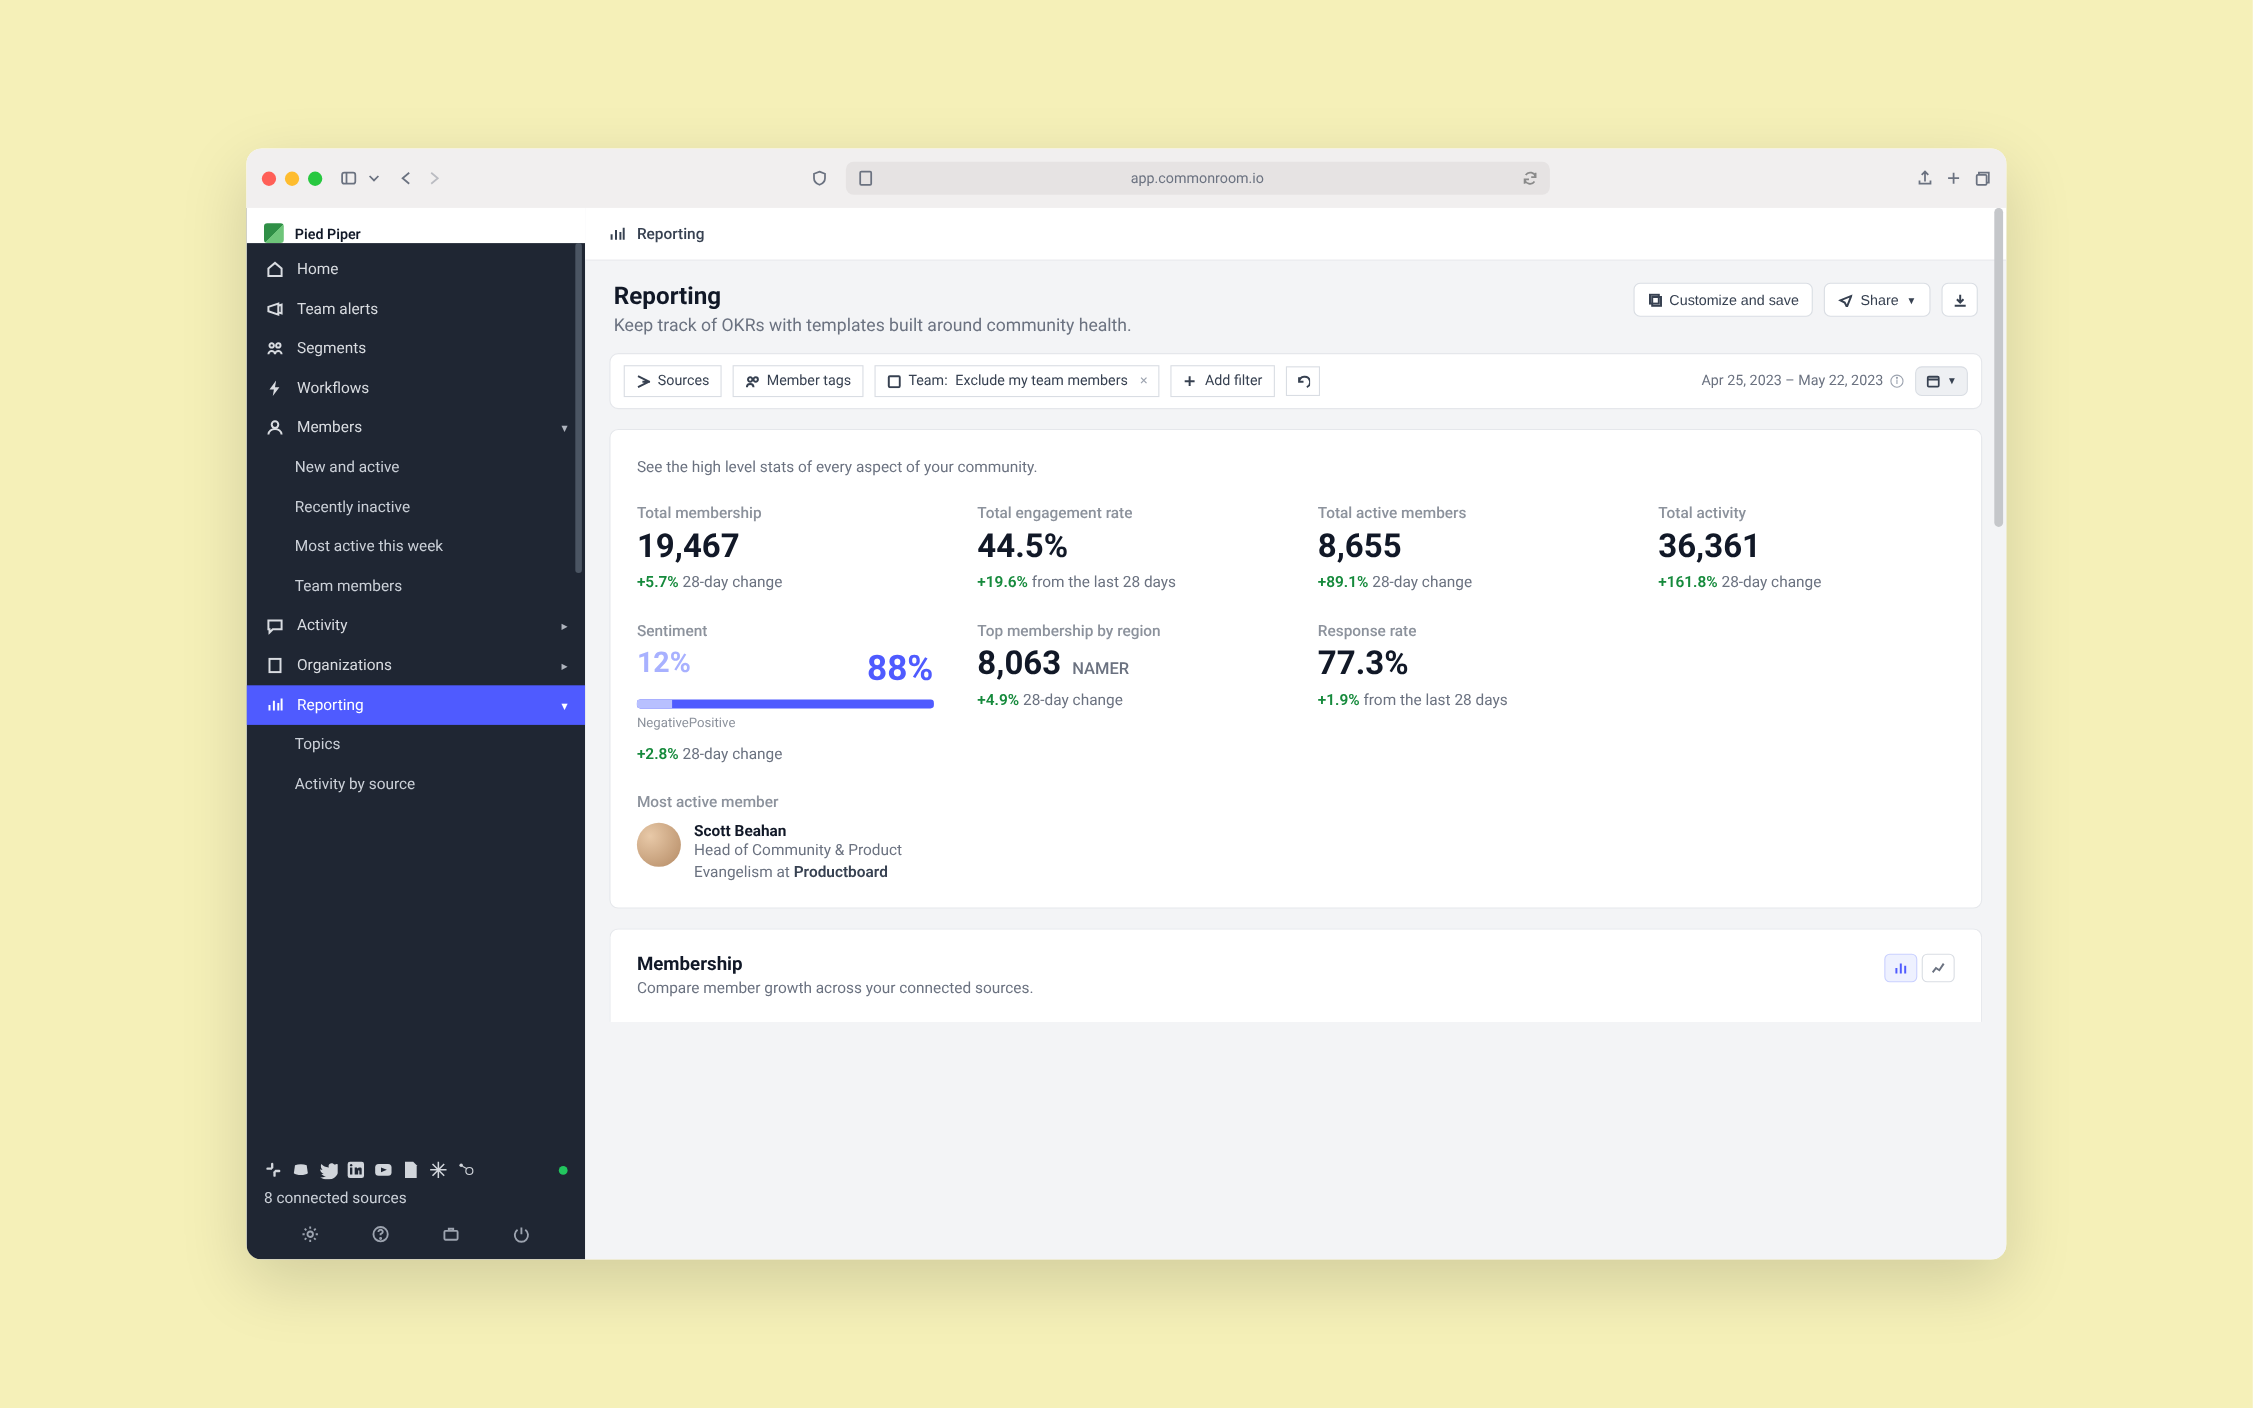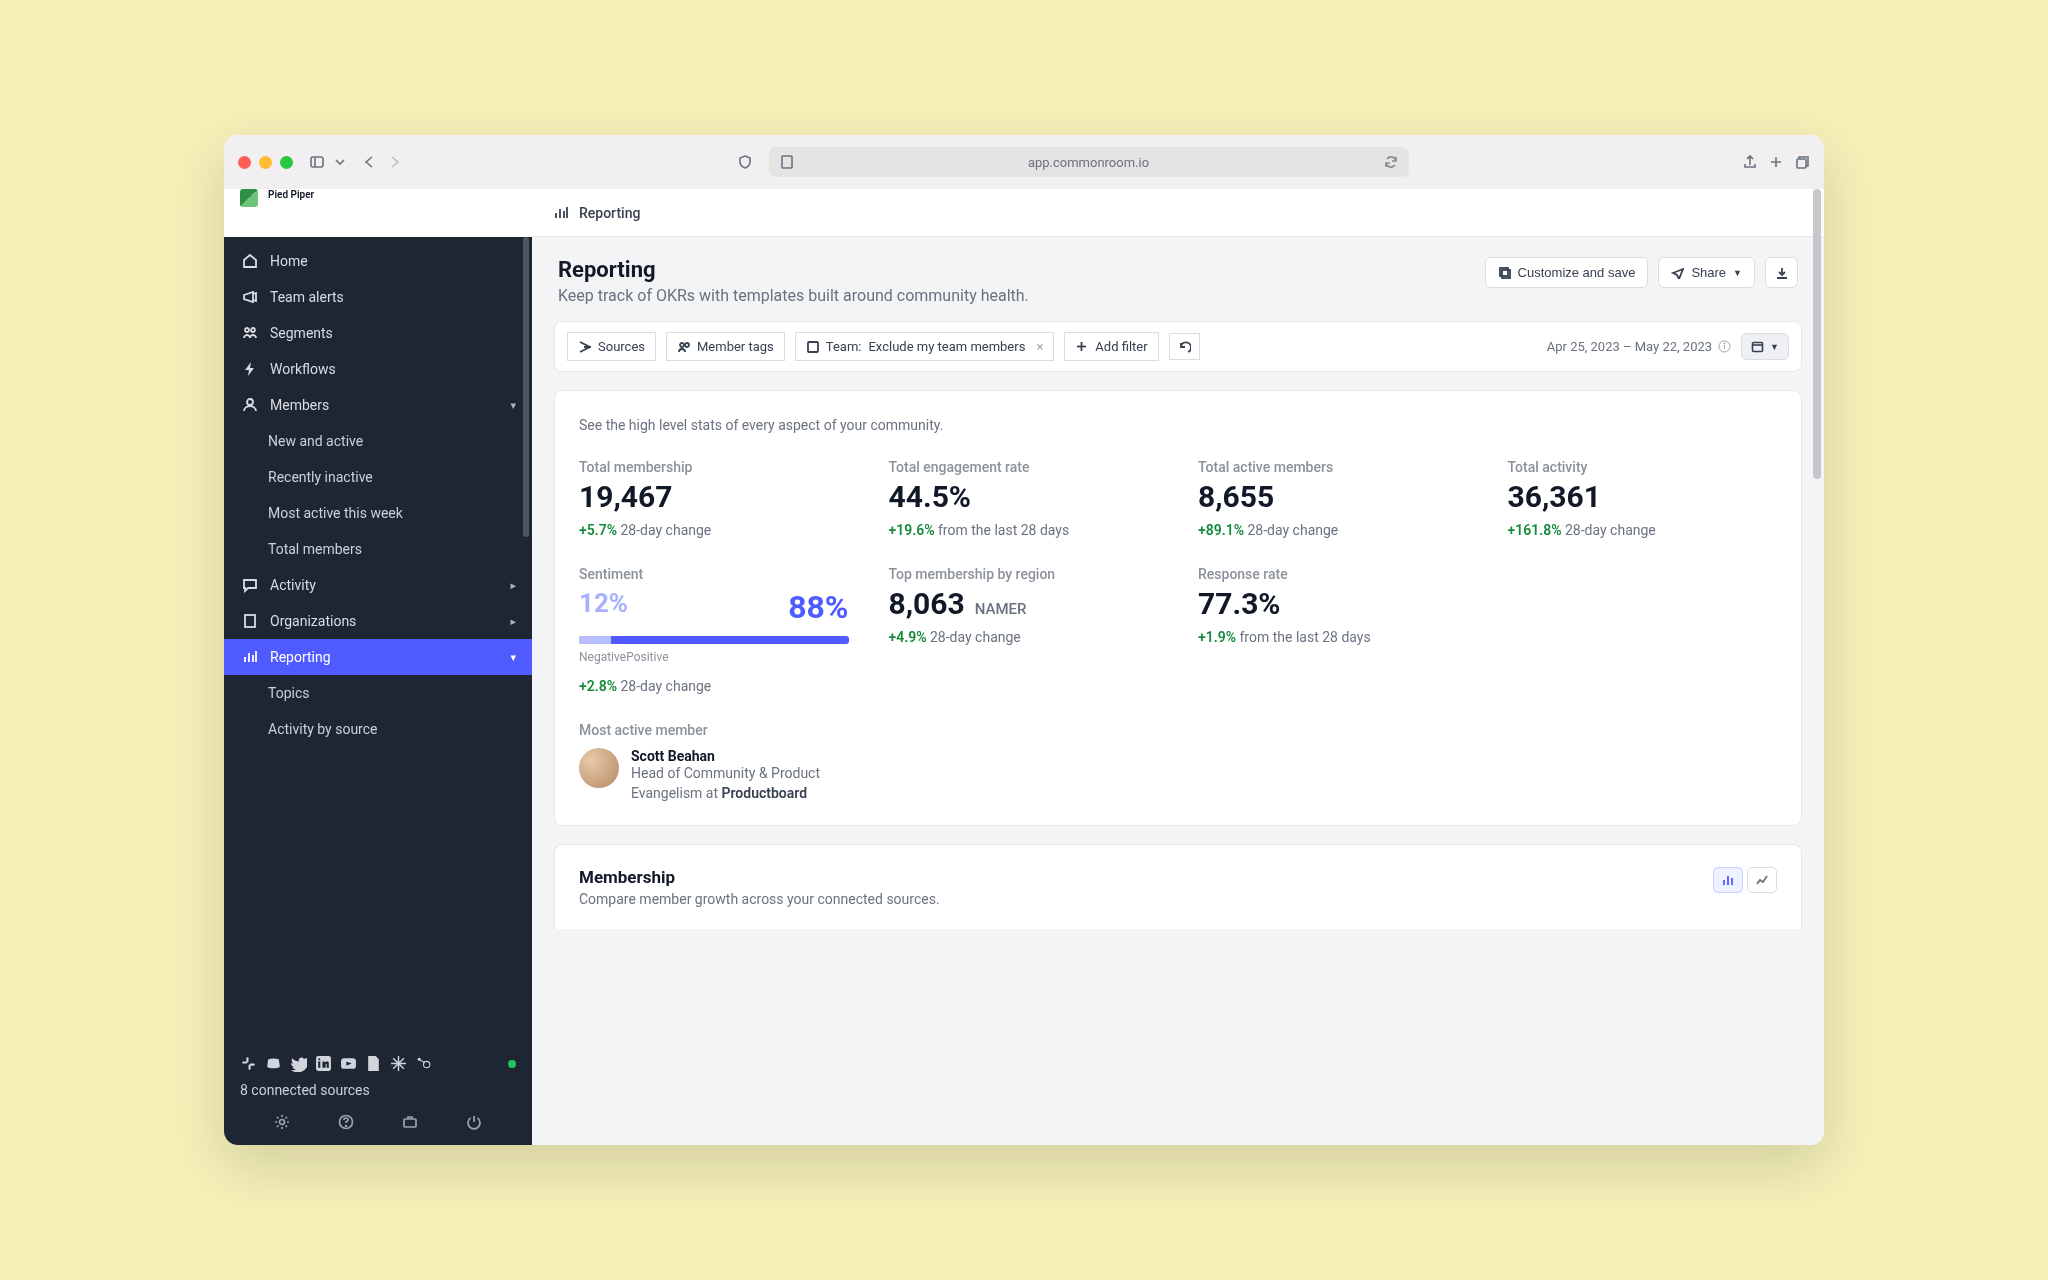--- a/index.html
+++ b/index.html
@@ -59,29 +59,29 @@
   .scroll-thumb{position:absolute;right:3px;top:0;width:8px;height:290px;background:#c5c7ca;border-radius:4px;}
   
   .sidebar {
     width: 308px;
     background: #1f2633;
     color: #d1d5db;
     display:flex;
     flex-direction:column;
   }
   .side-header{
-    height:48px;
+    height:32px;
     background:#fff;
     color:#111827;
     display:flex;
-    align-items:flex-start;
+    align-items:flex-end;
     padding:0 16px;
     gap:10px;
     font-weight:600;
-    font-size:10px;
+    font-size:13px;
   }
   .logo{
     width:18px;height:18px;border-radius:3px;
     background: linear-gradient(135deg,#2f8f46 50%,#6ec57a 50%);
   }
   .side-body{flex:1;overflow:auto;padding-top:6px;position:relative}
   .side-scroll{position:absolute;right:3px;top:0;width:6px;height:300px;background:#4b5563;border-radius:3px;}
   .nav-item{
     display:flex;align-items:center;gap:12px;
     padding:10px 18px;font-size:14px;color:#d9dce1;cursor:pointer;
@@ -269,21 +269,21 @@
         <div class="nav-item sub">
             <span>New and active</span>
           </div>
         <div class="nav-item sub">
             <span>Recently inactive</span>
           </div>
         <div class="nav-item sub">
             <span>Most active this week</span>
           </div>
         <div class="nav-item sub">
-            <span>Total members</span>
+            <span>Team members</span>
           </div>
         <div class="nav-item">
           <svg>
               <path d="M2 3h12v8H6l-3 3V11H2z"></path>
             </svg>
           <span>Activity</span>
           <span class="chev">▸</span>
         </div>
         <div class="nav-item">
           <svg>

